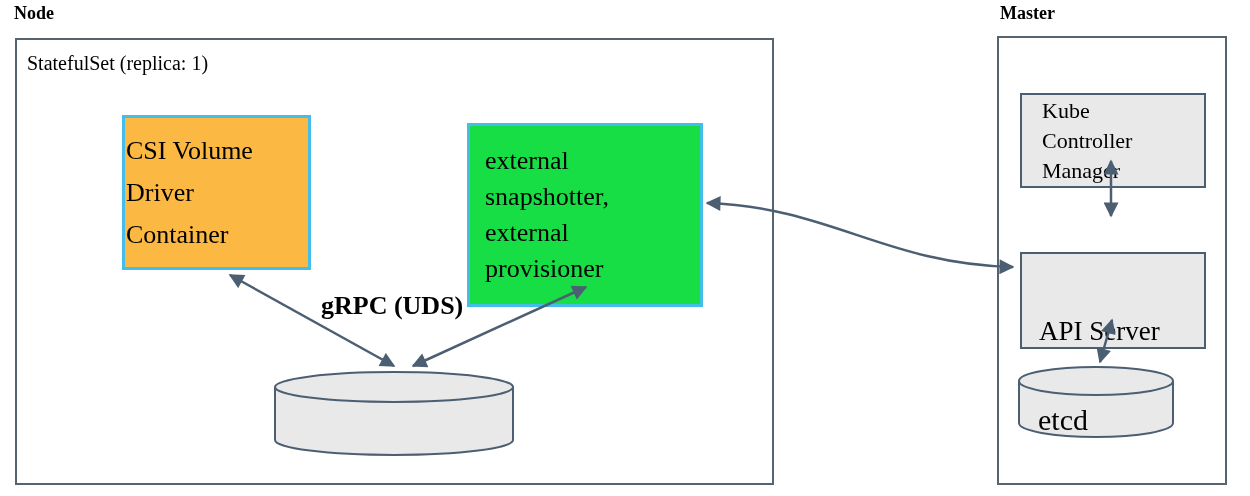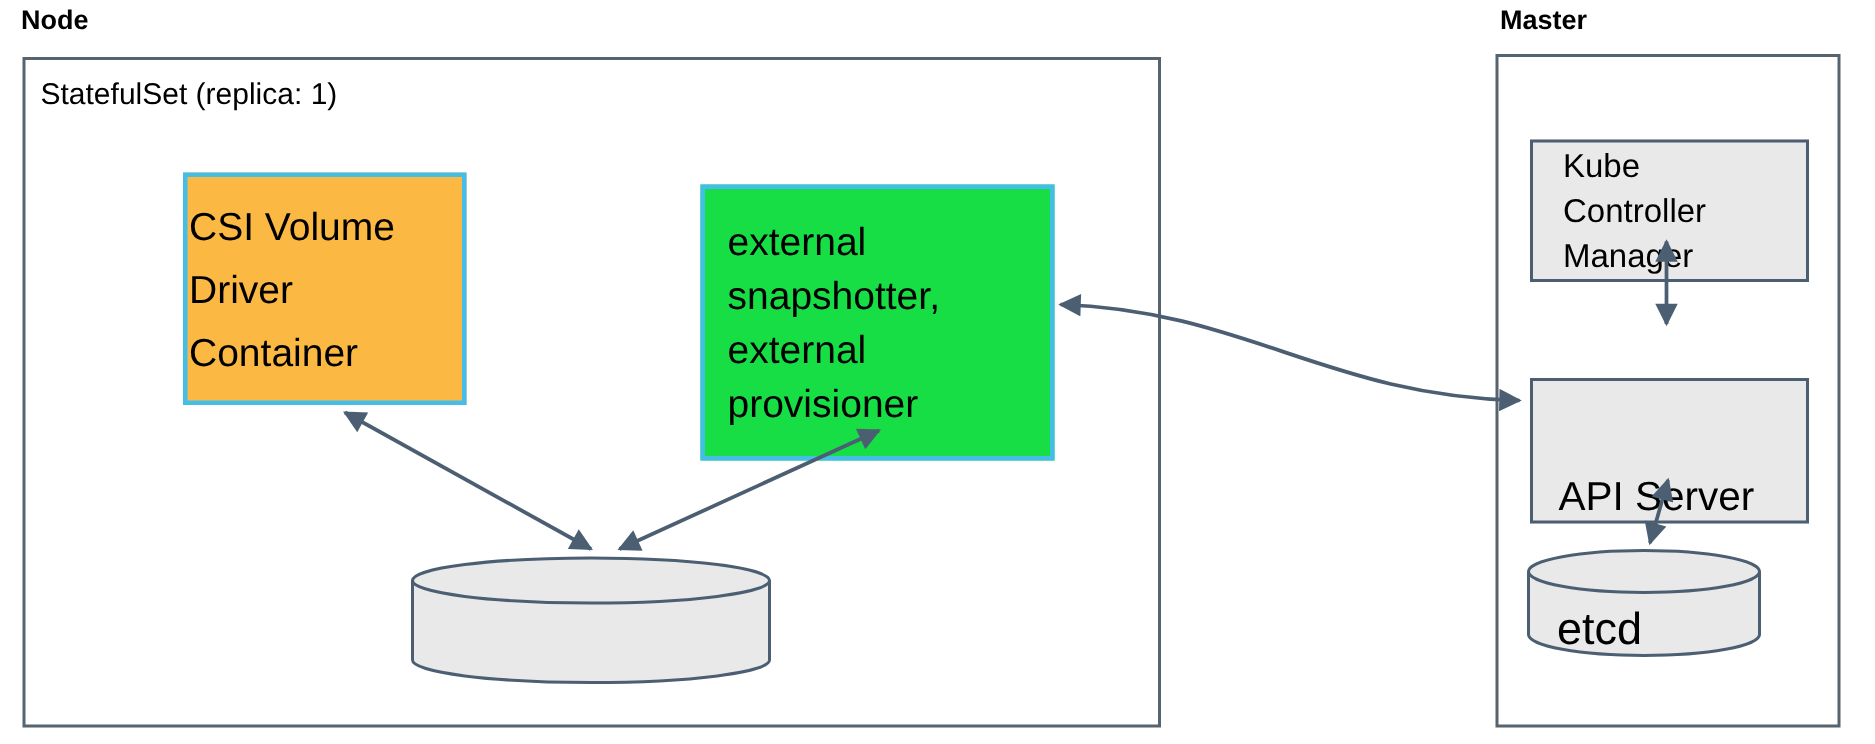--- a/index.html
+++ b/index.html
@@ -7,21 +7,21 @@
     --accent-green:#17DE45;
     --box-border-blue:#44BEE8;
     --stroke-slate:#4C5F72;
     --fill-gray:#E9E9E9;
     --outer-border:#56646F;
     --text:#000000;
     --canvas-bg:#FFFFFF;
   }
   html,body{margin:0;padding:0;background:var(--canvas-bg);}
   body{font-family:"Liberation Sans","DejaVu Sans",sans-serif;color:var(--text);}
-  #canvas{position:relative;width:1250px;height:496px;background:var(--canvas-bg);overflow:hidden;}
+  #canvas{position:relative;width:1250px;height:496px;background:var(--canvas-bg);overflow:hidden;font-family:Liberation Serif, serif;}
 
   .abs{position:absolute;}
   .group-label{font-weight:bold;font-size:18px;line-height:22px;}
   .outer-box{border:2px solid var(--outer-border);background:transparent;box-sizing:border-box;}
 
   .statefulset-label{font-size:20px;line-height:32px;}
 
   .fill-box{box-sizing:border-box;display:flex;flex-direction:column;justify-content:center;}
   .boxtext{white-space:pre-line;}
 
@@ -65,20 +65,21 @@
 Container</div>
   </div>
 
   <div class="abs fill-box sidecars-box">
     <div class="boxtext">external
 snapshotter,
 external
 provisioner</div>
   </div>
 
+  <div class="abs grpc-label">gRPC (UDS)</div>
 
   <div class="abs group-label" style="left:1000px;top:2px;">Master</div>
 
   <div class="abs outer-box" style="left:997px;top:36px;width:230px;height:449px;"></div>
 
   <div class="abs gray-box kcm-box">
     <div class="boxtext">Kube
 Controller
 Manager</div>
   </div>

